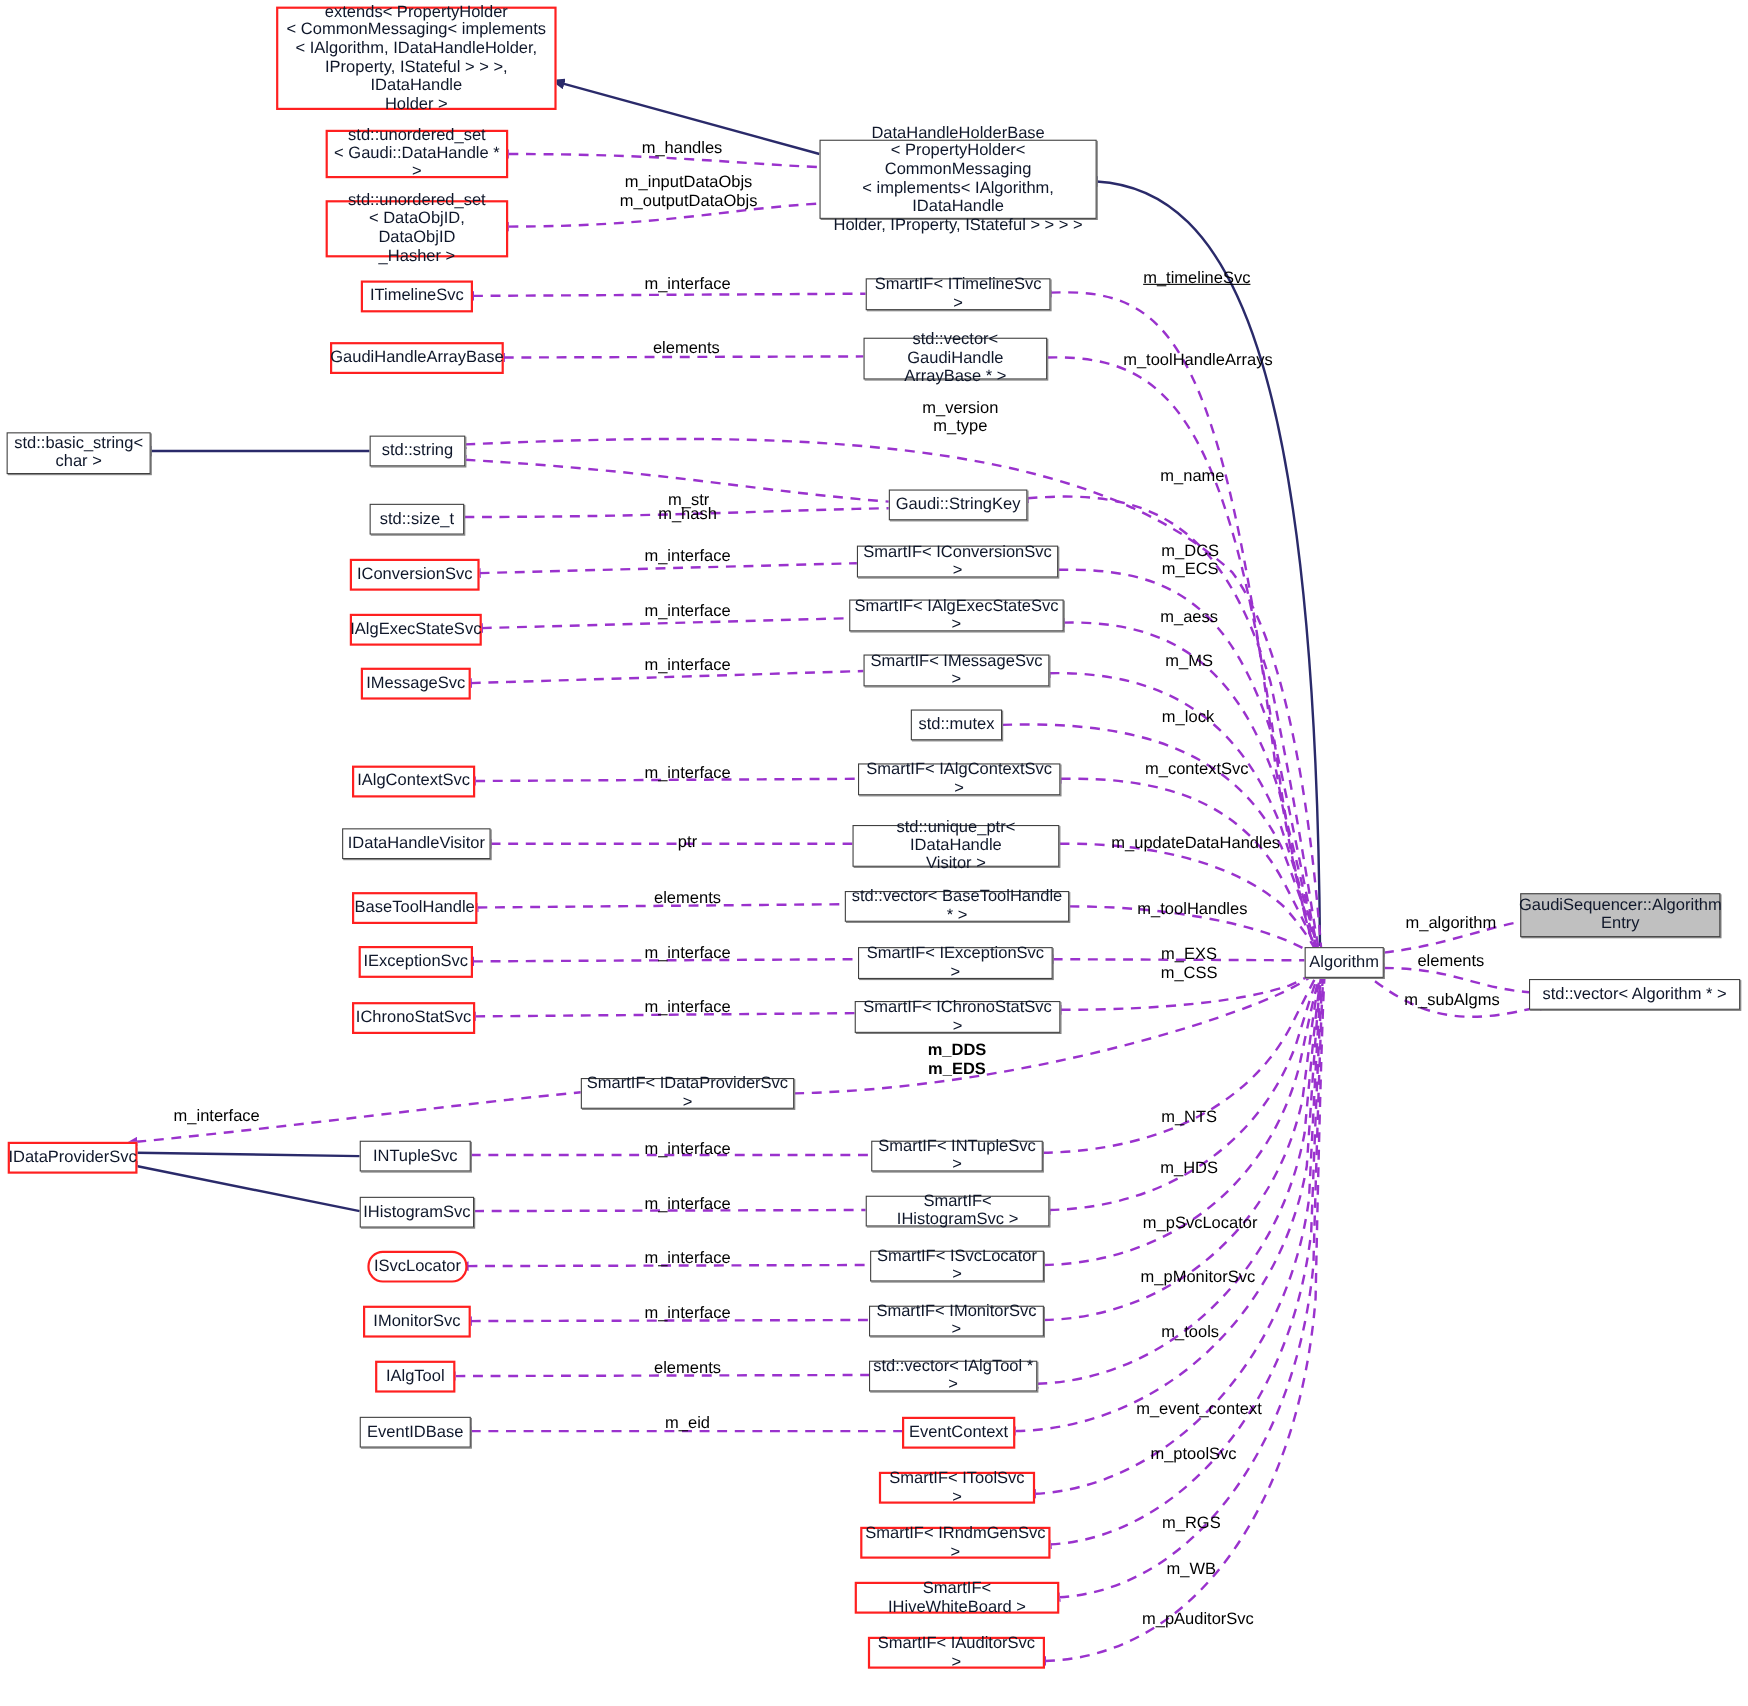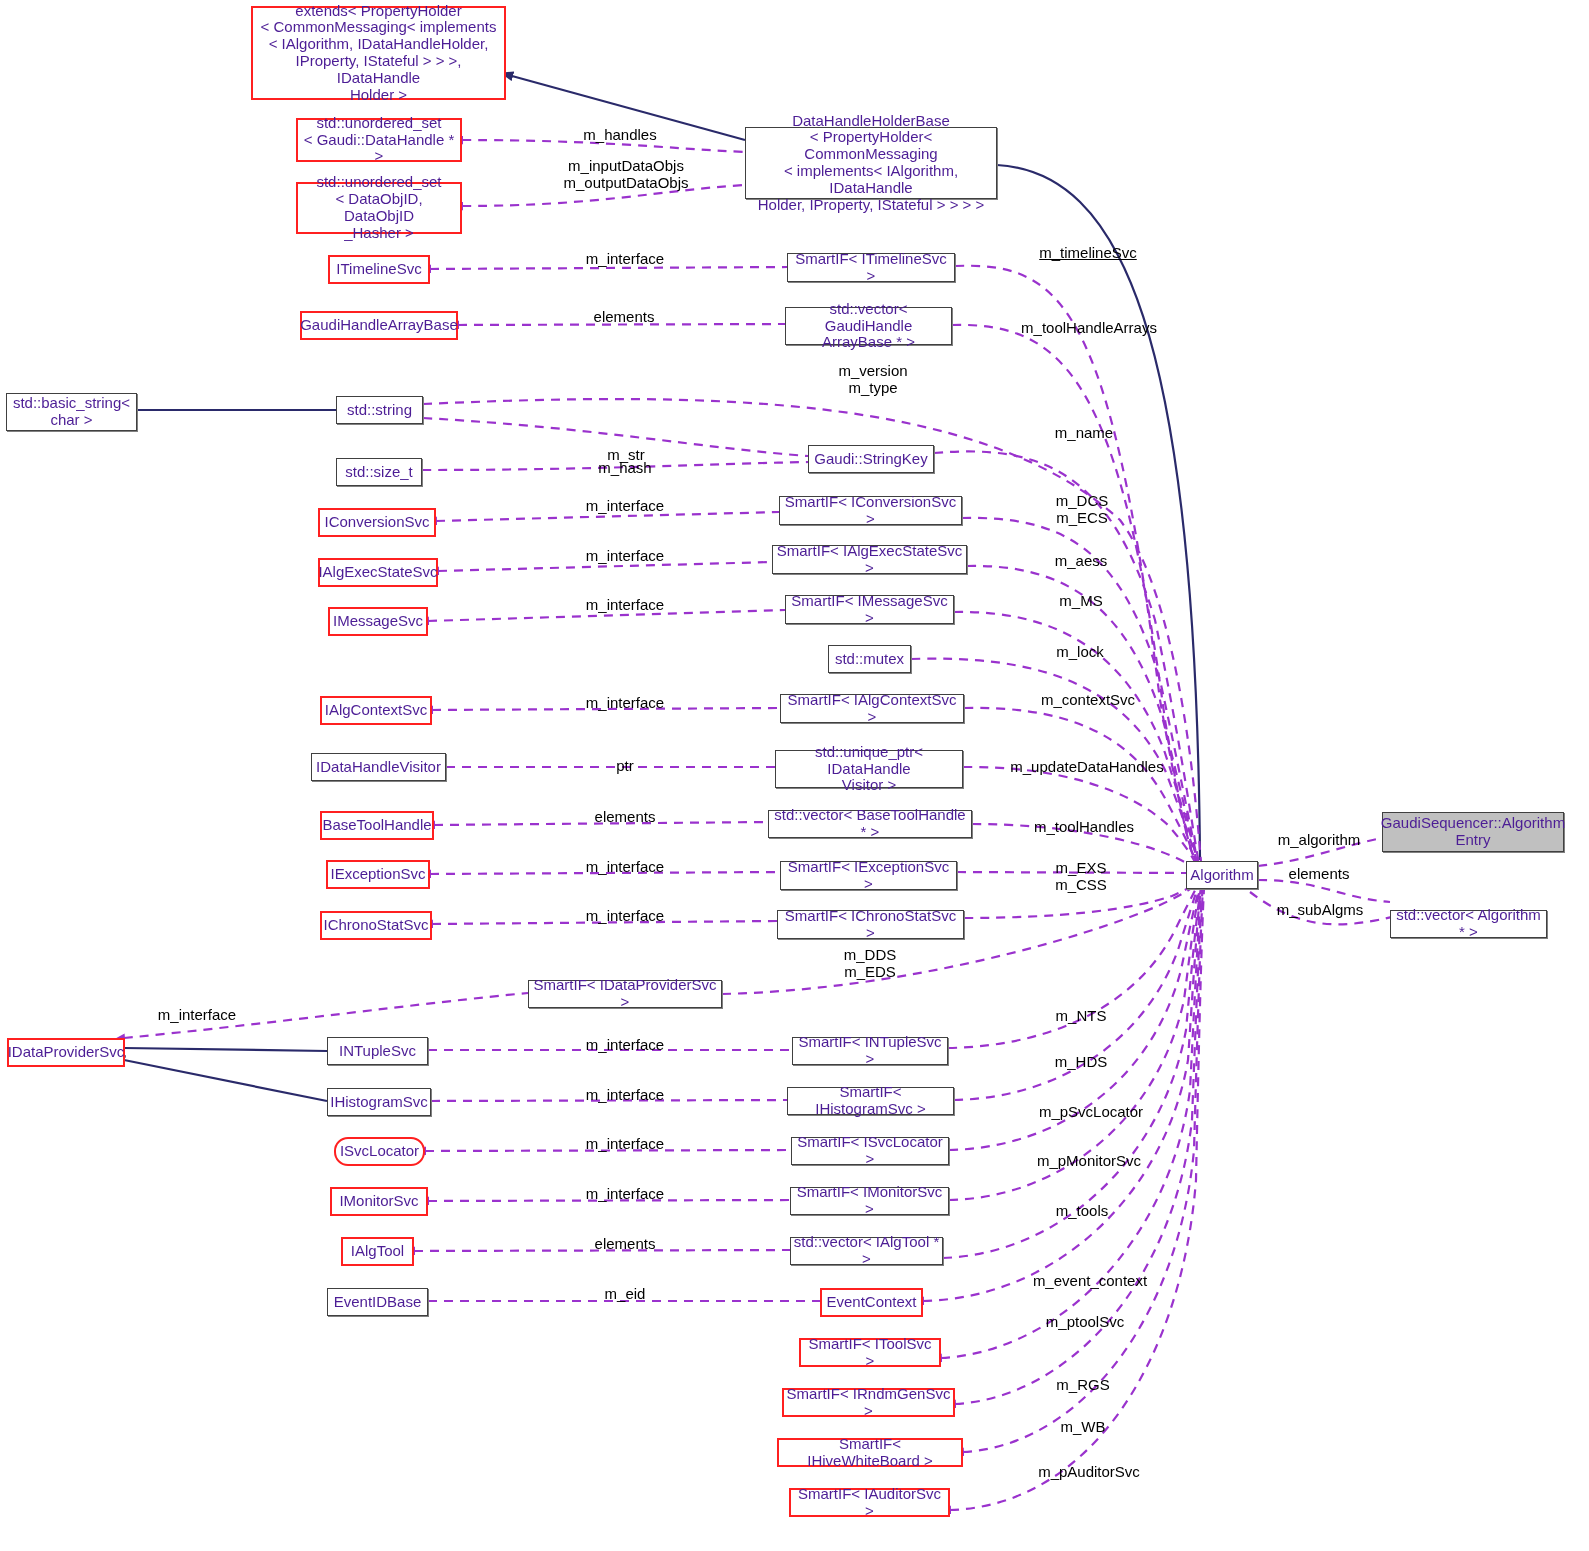--- a/index.html
+++ b/index.html
@@ -7,21 +7,21 @@
   #canvas{position:relative;width:1589px;height:1551px;background:#ffffff;overflow:hidden;}
   .node{
     position:absolute;
     box-sizing:border-box;
     display:flex;
     align-items:center;
     justify-content:center;
     text-align:center;
     font-size:15px;
     line-height:1.12;
-    color:#4c1d95;
+    color:#0f172a;
     background:#ffffff;
     white-space:pre-line;
     padding:2px 2px;
   }
   .node.black{border:1px solid #404040;box-shadow:1px 1px 0 #808080;}
   .node.red{border:2px solid #ff2020;}
   .node.filled{border:1px solid #404040;background:#c0c0c0;box-shadow:1px 1px 0 #808080;}
   .edgelabel{
     position:absolute;
     font-size:15px;
@@ -267,21 +267,21 @@
 
   <div class="node red" style="left:777px;top:1438px;width:186px;height:29px;">SmartIF&lt; IHiveWhiteBoard &gt;</div>
 
   <div class="node red" style="left:789px;top:1488px;width:161px;height:29px;">SmartIF&lt; IAuditorSvc &gt;</div>
 
   <div class="node black" style="left:1186px;top:861px;width:72px;height:28px;">Algorithm</div>
 
   <div class="node filled" style="left:1382px;top:812px;width:182px;height:40px;">GaudiSequencer::Algorithm
 Entry</div>
 
-  <div class="node black" style="left:1390px;top:890px;width:157px;height:28px;margin-top:20px;">std::vector&lt; Algorithm * &gt;</div>
+  <div class="node black" style="left:1390px;top:890px;width:192px;height:28px;">std::vector&lt; Algorithm * &gt;</div>
 
   <div class="edgelabel" style="left:620px;top:126px;">m_handles</div>
 
   <div class="edgelabel" style="left:626px;top:157px;">m_inputDataObjs
 m_outputDataObjs</div>
 
   <div class="edgelabel" style="left:625px;top:250px;">m_interface</div>
 
   <div class="edgelabel" style="left:1088px;top:244px;text-decoration:underline;">m_timelineSvc</div>
 
@@ -325,21 +325,21 @@
 
   <div class="edgelabel" style="left:1084px;top:818px;">m_toolHandles</div>
 
   <div class="edgelabel" style="left:625px;top:858px;">m_interface</div>
 
   <div class="edgelabel" style="left:1081px;top:859px;">m_EXS
 m_CSS</div>
 
   <div class="edgelabel" style="left:625px;top:907px;">m_interface</div>
 
-  <div class="edgelabel" style="left:870px;top:946px;">m_DDS
+  <div class="edgelabel" style="left:870px;top:946px;font-weight:bold;">m_DDS
 m_EDS</div>
 
   <div class="edgelabel" style="left:197px;top:1006px;">m_interface</div>
 
   <div class="edgelabel" style="left:625px;top:1036px;">m_interface</div>
 
   <div class="edgelabel" style="left:1081px;top:1007px;">m_NTS</div>
 
   <div class="edgelabel" style="left:625px;top:1086px;">m_interface</div>
 

